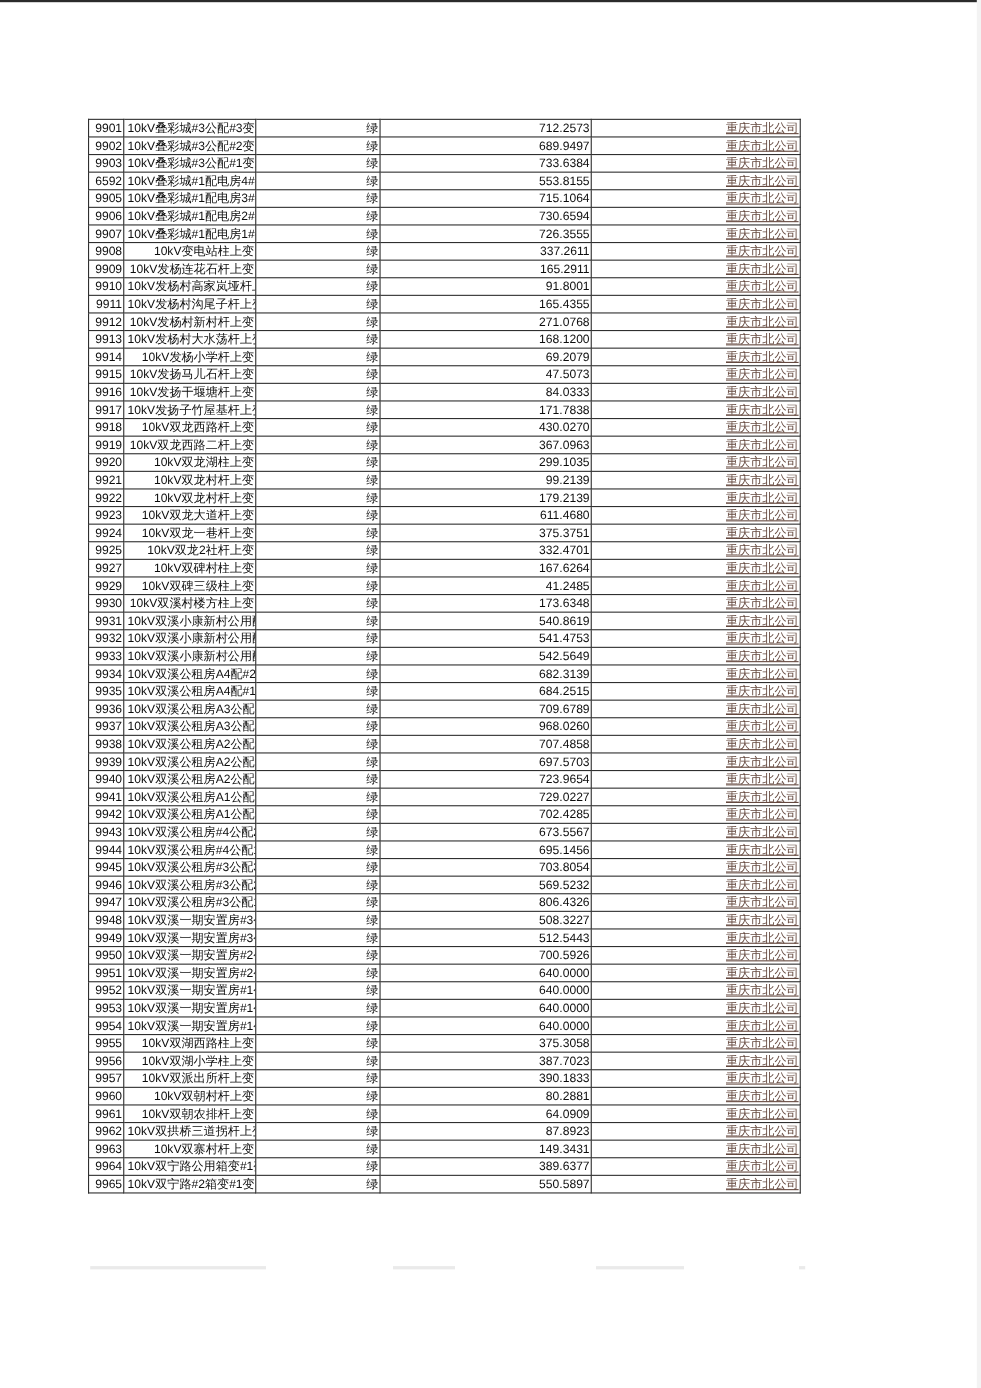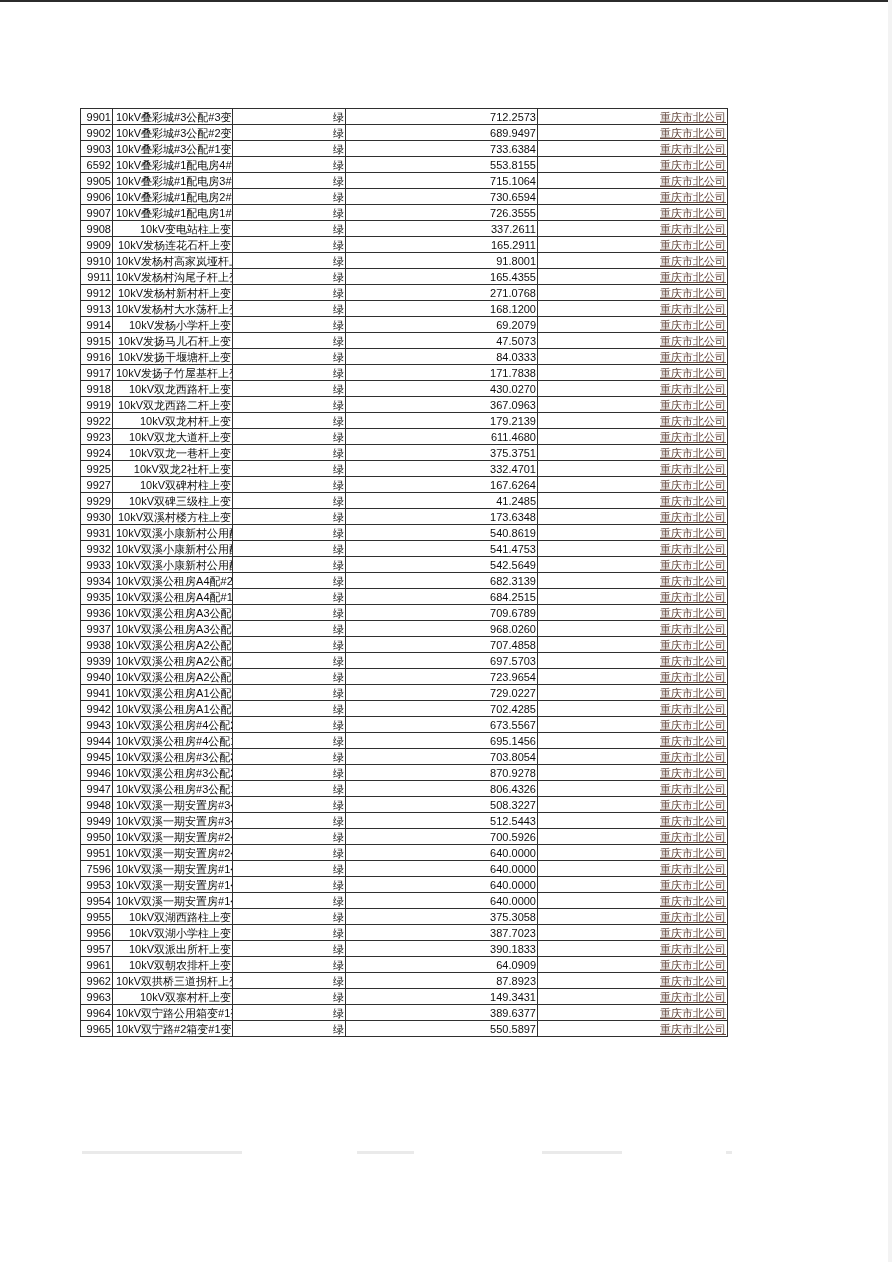--- a/index.html
+++ b/index.html
@@ -212,20 +212,34 @@
           <td class="cell-company"><span>重庆市北公司</span></td>
         </tr>
         <tr>
           <td class="cell-id">9919</td>
           <td class="cell-name">10kV双龙西路二杆上变</td>
           <td class="cell-status">绿</td>
           <td class="cell-value">367.0963</td>
           <td class="cell-company"><span>重庆市北公司</span></td>
         </tr>
         <tr>
+          <td class="cell-id">9920</td>
+          <td class="cell-name">10kV双龙湖柱上变</td>
+          <td class="cell-status">绿</td>
+          <td class="cell-value">299.1035</td>
+          <td class="cell-company"><span>重庆市北公司</span></td>
+        </tr>
+        <tr>
+          <td class="cell-id">9921</td>
+          <td class="cell-name">10kV双龙村杆上变</td>
+          <td class="cell-status">绿</td>
+          <td class="cell-value">99.2139</td>
+          <td class="cell-company"><span>重庆市北公司</span></td>
+        </tr>
+        <tr>
           <td class="cell-id">9922</td>
           <td class="cell-name">10kV双龙村杆上变</td>
           <td class="cell-status">绿</td>
           <td class="cell-value">179.2139</td>
           <td class="cell-company"><span>重庆市北公司</span></td>
         </tr>
         <tr>
           <td class="cell-id">9923</td>
           <td class="cell-name">10kV双龙大道杆上变</td>
           <td class="cell-status">绿</td>
@@ -369,21 +383,21 @@
           <td class="cell-id">9945</td>
           <td class="cell-name">10kV双溪公租房#3公配3#变</td>
           <td class="cell-status">绿</td>
           <td class="cell-value">703.8054</td>
           <td class="cell-company"><span>重庆市北公司</span></td>
         </tr>
         <tr>
           <td class="cell-id">9946</td>
           <td class="cell-name">10kV双溪公租房#3公配2#变</td>
           <td class="cell-status">绿</td>
-          <td class="cell-value">870.9278</td>
+          <td class="cell-value">569.5232</td>
           <td class="cell-company"><span>重庆市北公司</span></td>
         </tr>
         <tr>
           <td class="cell-id">9947</td>
           <td class="cell-name">10kV双溪公租房#3公配1#变</td>
           <td class="cell-status">绿</td>
           <td class="cell-value">806.4326</td>
           <td class="cell-company"><span>重庆市北公司</span></td>
         </tr>
         <tr>
@@ -408,21 +422,21 @@
           <td class="cell-company"><span>重庆市北公司</span></td>
         </tr>
         <tr>
           <td class="cell-id">9951</td>
           <td class="cell-name">10kV双溪一期安置房#2公配</td>
           <td class="cell-status">绿</td>
           <td class="cell-value">640.0000</td>
           <td class="cell-company"><span>重庆市北公司</span></td>
         </tr>
         <tr>
-          <td class="cell-id">7596</td>
+          <td class="cell-id">9952</td>
           <td class="cell-name">10kV双溪一期安置房#1公配</td>
           <td class="cell-status">绿</td>
           <td class="cell-value">640.0000</td>
           <td class="cell-company"><span>重庆市北公司</span></td>
         </tr>
         <tr>
           <td class="cell-id">9953</td>
           <td class="cell-name">10kV双溪一期安置房#1公配</td>
           <td class="cell-status">绿</td>
           <td class="cell-value">640.0000</td>
@@ -447,20 +461,27 @@
           <td class="cell-name">10kV双湖小学柱上变</td>
           <td class="cell-status">绿</td>
           <td class="cell-value">387.7023</td>
           <td class="cell-company"><span>重庆市北公司</span></td>
         </tr>
         <tr>
           <td class="cell-id">9957</td>
           <td class="cell-name">10kV双派出所杆上变</td>
           <td class="cell-status">绿</td>
           <td class="cell-value">390.1833</td>
+          <td class="cell-company"><span>重庆市北公司</span></td>
+        </tr>
+        <tr>
+          <td class="cell-id">9960</td>
+          <td class="cell-name">10kV双朝村杆上变</td>
+          <td class="cell-status">绿</td>
+          <td class="cell-value">80.2881</td>
           <td class="cell-company"><span>重庆市北公司</span></td>
         </tr>
         <tr>
           <td class="cell-id">9961</td>
           <td class="cell-name">10kV双朝农排杆上变</td>
           <td class="cell-status">绿</td>
           <td class="cell-value">64.0909</td>
           <td class="cell-company"><span>重庆市北公司</span></td>
         </tr>
         <tr>

